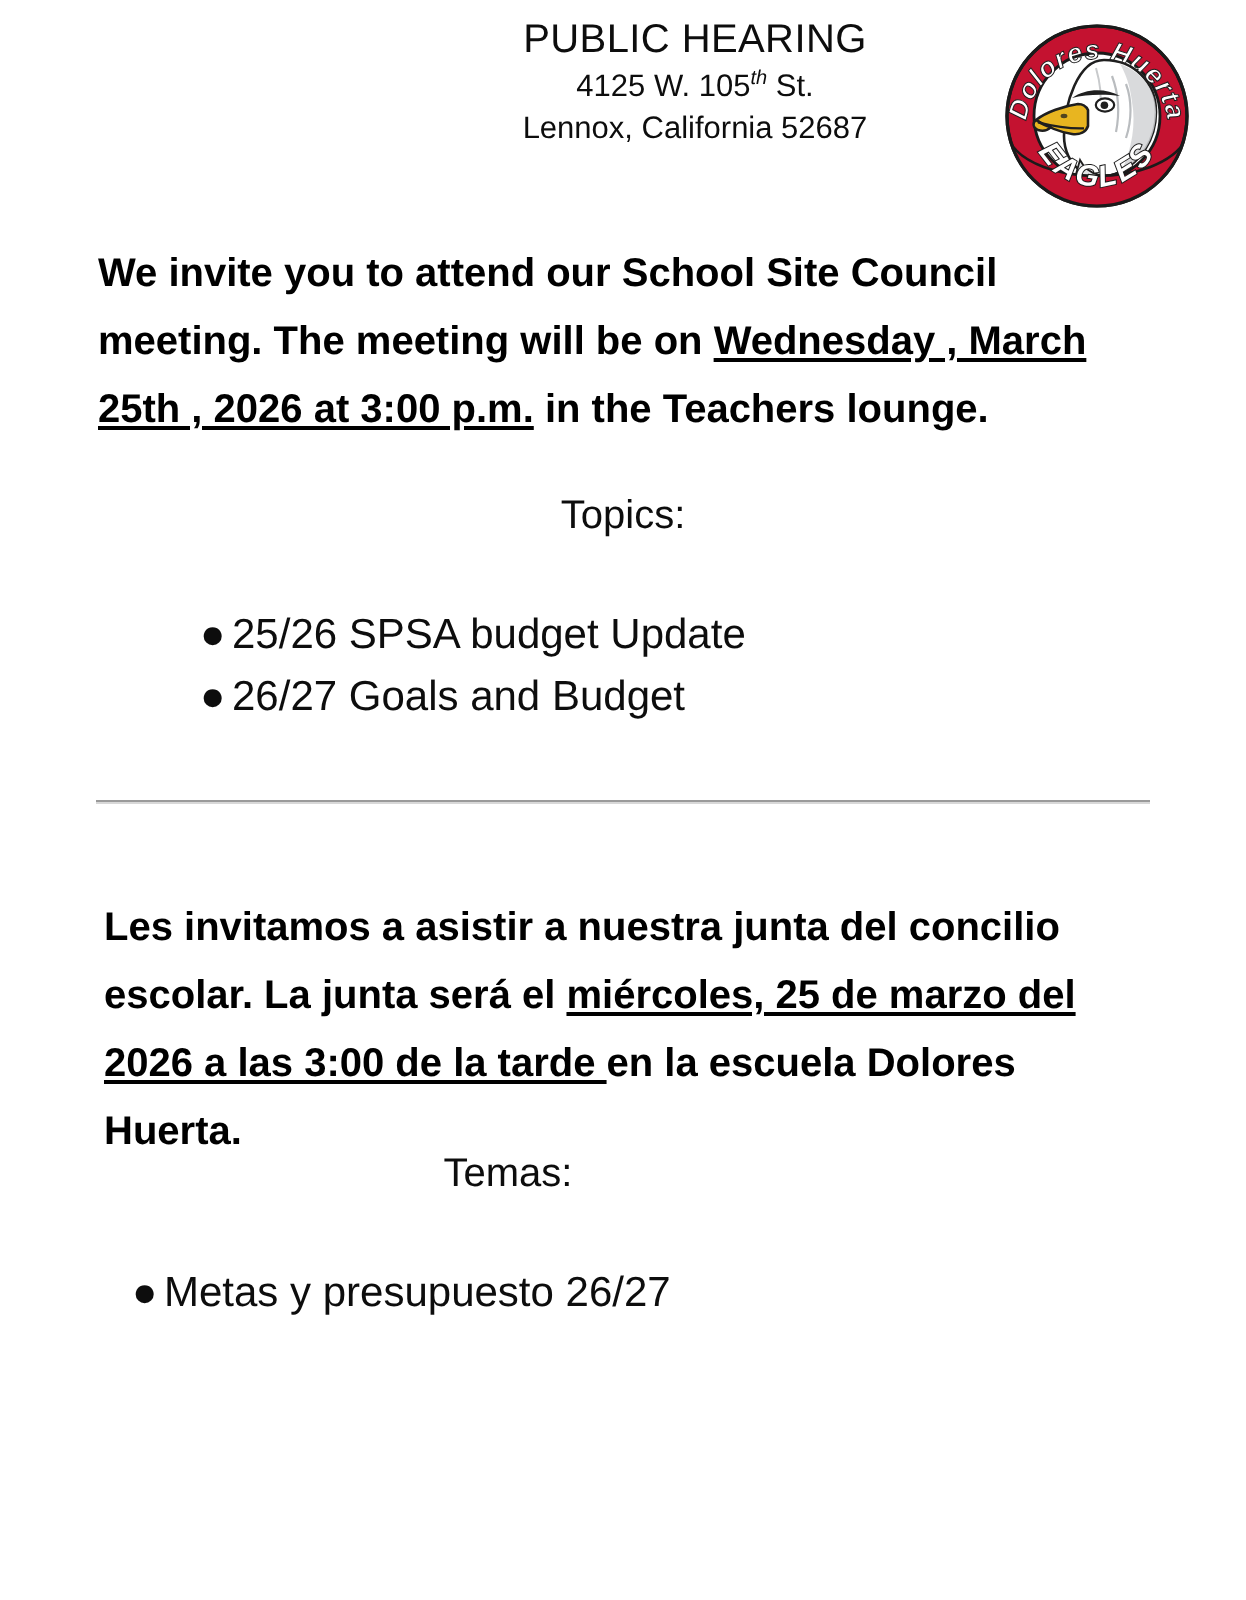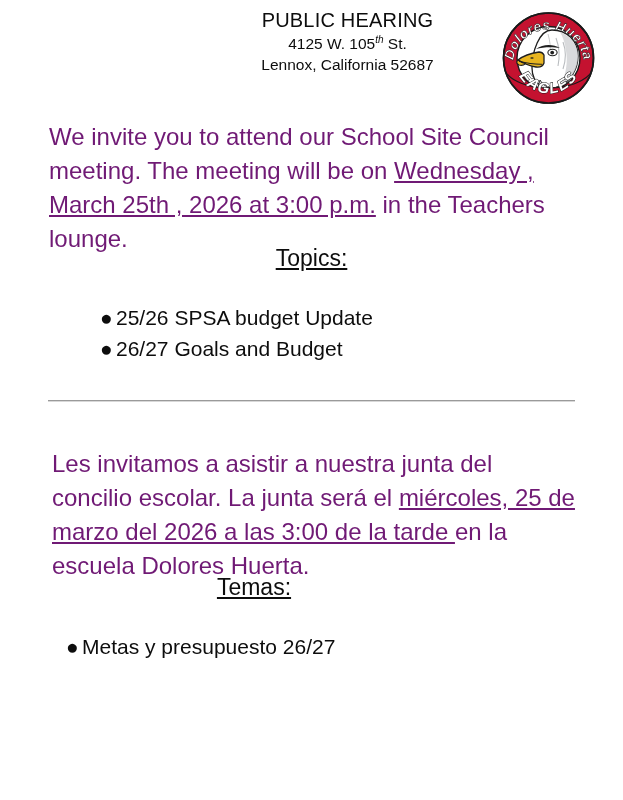--- a/index.html
+++ b/index.html
@@ -49,44 +49,43 @@
     left: 496px;
     top: 8px;
     width: 104px;
     height: 100px;
   }
   .logo svg { display: block; }
 
   
   .para {
     position: absolute;
-    font-size: 24px;
+    font-size: 20px;
     line-height: 34px;
-    font-weight: 400;
-    color: #701a75;
+    font-weight: 700;
+    color: #000000;
   }
   .para .u { text-decoration: underline; text-underline-offset: 2px; }
 
   #english-para {
     left: 49px;
     top: 120px;
     width: 530px;
   }
   #spanish-para {
     left: 52px;
     top: 447px;
     width: 525px;
   }
 
   .section-heading {
     position: absolute;
-    font-size: 23px;
+    font-size: 20px;
     line-height: 30px;
     text-align: center;
-    text-decoration: underline;
     text-underline-offset: 2px;
     font-weight: 400;
   }
   #topics-heading {
     left: 0;
     top: 243px;
     width: 623px;
   }
   #temas-heading { left: 0; top: 572px; width: 508px; }
 

